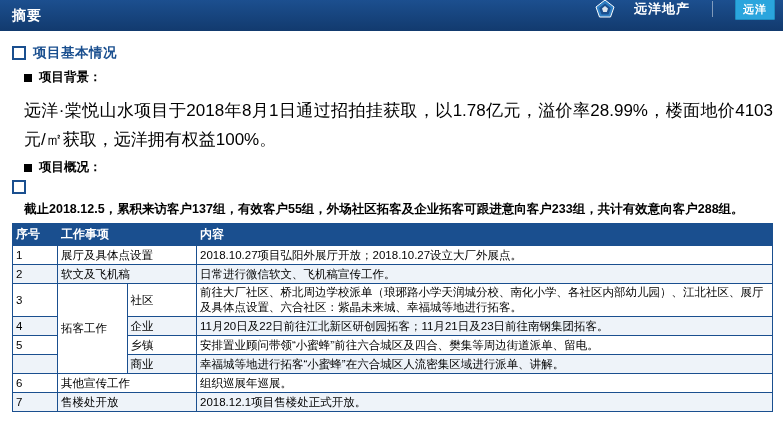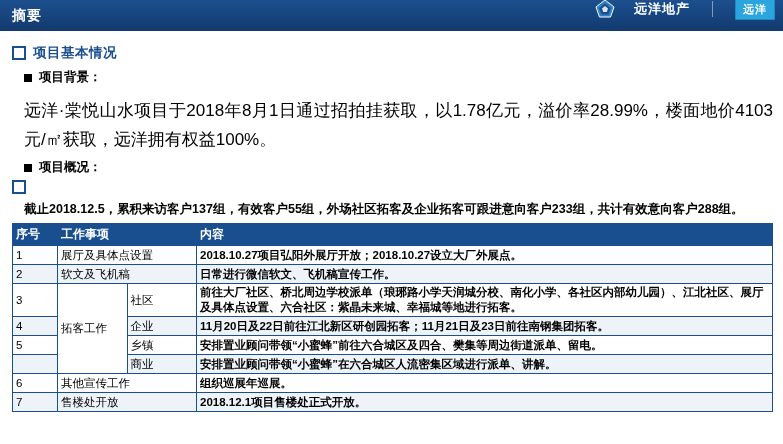--- a/index.html
+++ b/index.html
@@ -147,21 +147,21 @@
     background: #1a4f8f;
     color: #ffffff;
     font-weight: bold;
     height: 19px;
     font-size: 12px;
   }
   table.plan tbody tr { height: 19px; }
   .c-no { width: 38px; }
   .c-work { width: 70px; }
   .c-sub { width: 62px; }
-  .cell-content { text-align: center; font-weight: bold; }
+  .cell-content { text-align: center; }
   .row-shade { background: #eef3f9; }
   .work-merge { font-weight: normal; }
 </style>
 </head>
 <body>
 
 <div class="page">
 
   <div class="header">
     <div class="header-title">摘要</div>
@@ -234,21 +234,21 @@
             <td class="cell-content">11月20日及22日前往江北新区研创园拓客；11月21日及23日前往南钢集团拓客。</td>
           </tr>
           <tr>
             <td class="c-no">5</td>
             <td class="c-sub">乡镇</td>
             <td class="cell-content">安排置业顾问带领“小蜜蜂”前往六合城区及四合、樊集等周边街道派单、留电。</td>
           </tr>
           <tr class="row-shade">
             <td class="c-no"></td>
             <td class="c-sub">商业</td>
-            <td class="cell-content">安排置业顾问带领“小蜜蜂”在六合城区人流密集区域进行派单、讲解。</td>
+            <td class="cell-content">幸福城等地进行拓客“小蜜蜂”在六合城区人流密集区域进行派单、讲解。</td>
           </tr>
           <tr>
             <td class="c-no">6</td>
             <td colspan="2">其他宣传工作</td>
             <td class="cell-content">组织巡展年巡展。</td>
           </tr>
           <tr class="row-shade">
             <td class="c-no">7</td>
             <td colspan="2">售楼处开放</td>
             <td class="cell-content">2018.12.1项目售楼处正式开放。</td>

